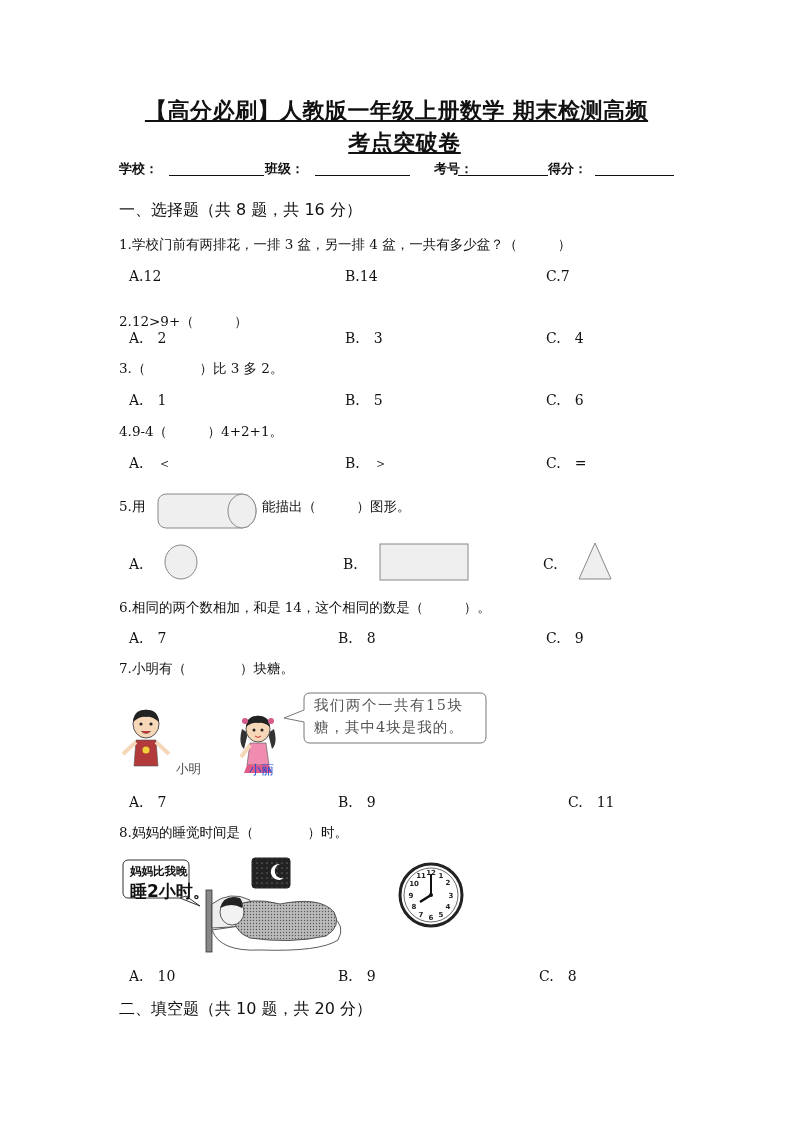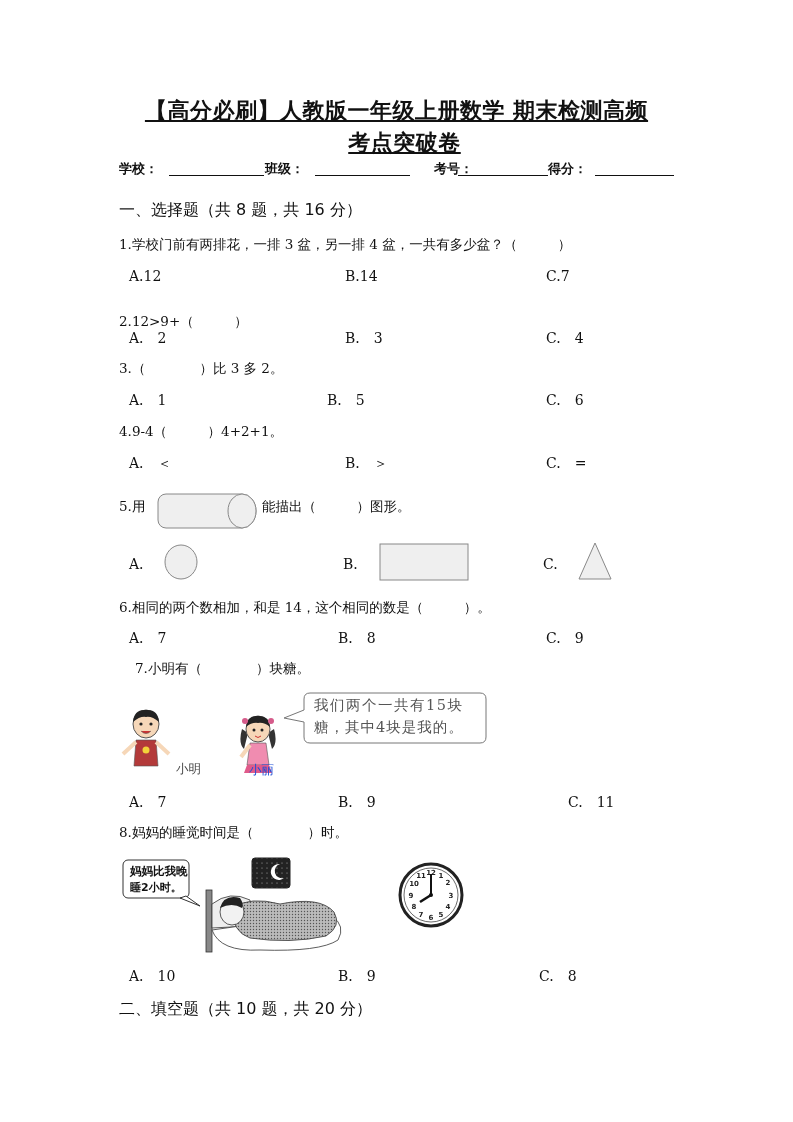--- a/index.html
+++ b/index.html
@@ -40,21 +40,21 @@
 <div class="abs opt" style="top:268px;left:345px;">B.14</div>
 <div class="abs opt" style="top:268px;left:546px;">C.7</div>
 
 <div class="abs q" style="top:313px;">2.12&gt;9+（　　　）</div>
 <div class="abs opt" style="top:330px;left:129px;">A.　2</div>
 <div class="abs opt" style="top:330px;left:345px;">B.　3</div>
 <div class="abs opt" style="top:330px;left:546px;">C.　4</div>
 
 <div class="abs q" style="top:360px;">3.（　　　　）比 3 多 2。</div>
 <div class="abs opt" style="top:392px;left:129px;">A.　1</div>
-<div class="abs opt" style="top:392px;left:327px;">B.　5</div>
+<div class="abs opt" style="top:392px;left:345px;">B.　5</div>
 <div class="abs opt" style="top:392px;left:546px;">C.　6</div>
 
 <div class="abs q" style="top:423px;">4.9-4（　　　）4+2+1。</div>
 <div class="abs opt" style="top:455px;left:129px;">A.　＜</div>
 <div class="abs opt" style="top:455px;left:345px;">B.　＞</div>
 <div class="abs opt" style="top:455px;left:546px;">C.　=</div>
 
 <div class="abs q" style="top:498px;">5.用</div>
 <svg class="abs" style="left:156px;top:492px;" width="106" height="38">
   <path d="M10 2 H86 A14 17 0 0 1 86 36 H10 A8 8 0 0 1 2 28 V10 A8 8 0 0 1 10 2 Z" class="gray"></path>
@@ -73,21 +73,21 @@
 <div class="abs opt" style="top:556px;left:543px;">C.</div>
 <svg class="abs" style="left:576px;top:541px;" width="38" height="40">
   <polygon points="19,2 35,38 3,38" class="gray"></polygon>
 </svg>
 
 <div class="abs q" style="top:599px;">6.相同的两个数相加，和是 14，这个相同的数是（　　　）。</div>
 <div class="abs opt" style="top:630px;left:129px;">A.　7</div>
 <div class="abs opt" style="top:630px;left:338px;">B.　8</div>
 <div class="abs opt" style="top:630px;left:546px;">C.　9</div>
 
-<div class="abs q" style="top:660px;margin-left:16px;">7.小明有（　　　　）块糖。</div>
+<div class="abs q" style="top:660px;">7.小明有（　　　　）块糖。</div>
 
 <svg class="abs" style="left:120px;top:708px;" width="52" height="66">
   <ellipse cx="26" cy="16" rx="13" ry="14" fill="#f6d7b8" stroke="#555"></ellipse>
   <path d="M13 14 Q14 1 26 2 Q38 1 39 14 Q32 8 26 9 Q20 8 13 14 Z" fill="#222"></path>
   <circle cx="21" cy="16" r="1.6" fill="#222"></circle>
     <circle cx="31" cy="16" r="1.6" fill="#222"></circle>
   <path d="M21 23 Q26 28 31 23" fill="#c33" stroke="#555" stroke-width="0.6"></path>
   <path d="M16 32 H36 L38 58 H14 Z" fill="#b33a3a" stroke="#555" stroke-width="0.6"></path>
   <circle cx="26" cy="42" r="3.5" fill="#f2d23a"></circle>
   <path d="M16 34 L3 46" stroke="#f6d7b8" stroke-width="4"></path>
@@ -145,21 +145,21 @@
 
   <path d="M112 52 Q130 40 160 48 Q200 40 214 56 Q222 70 206 80 Q170 88 130 82 Q112 76 112 52 Z" fill="url(#dots)" stroke="#333" stroke-width="0.8"></path>
 
   <ellipse cx="112" cy="56" rx="12" ry="13" fill="#f2f2f2" stroke="#333" stroke-width="0.8"></ellipse>
   <path d="M100 52 Q104 38 120 42 Q124 48 122 52 Q112 46 100 52 Z" fill="#222"></path>
 
   <rect x="3" y="4" width="66" height="38" rx="5" fill="#fff" stroke="#333" stroke-width="1"></rect>
   <path d="M60 42 L80 50 L66 40 Z" fill="#fff" stroke="#333" stroke-width="1"></path>
 </svg>
 <div class="abs" style="left:130px;top:864px;font-family:'DejaVu Sans','Liberation Sans',sans-serif;font-weight:bold;font-size:11.5px;white-space:nowrap;">妈妈比我晚</div>
-<div class="abs" style="left:130px;top:880px;font-family:'DejaVu Sans','Liberation Sans',sans-serif;font-weight:bold;font-size:11px;white-space:nowrap;">睡2小时。</div>
+<div class="abs" style="left:130px;top:880px;font-family:'DejaVu Sans','Liberation Sans',sans-serif;font-weight:bold;font-size:17px;white-space:nowrap;">睡2小时。</div>
 
 <svg class="abs" style="left:398px;top:862px;" width="66" height="66" viewBox="0 0 66 66">
   <circle cx="33" cy="33" r="31" fill="#fff" stroke="#222" stroke-width="3"></circle>
   <circle cx="33" cy="33" r="27" fill="#fff" stroke="#444" stroke-width="0.8"></circle>
   <g font-family="DejaVu Sans, sans-serif" font-size="7" font-weight="bold" fill="#222" text-anchor="middle">
     <text x="33" y="13">12</text>
       <text x="43" y="15.5">1</text>
       <text x="50" y="23">2</text>
     <text x="53" y="35.5">3</text>
       <text x="50" y="47">4</text>

